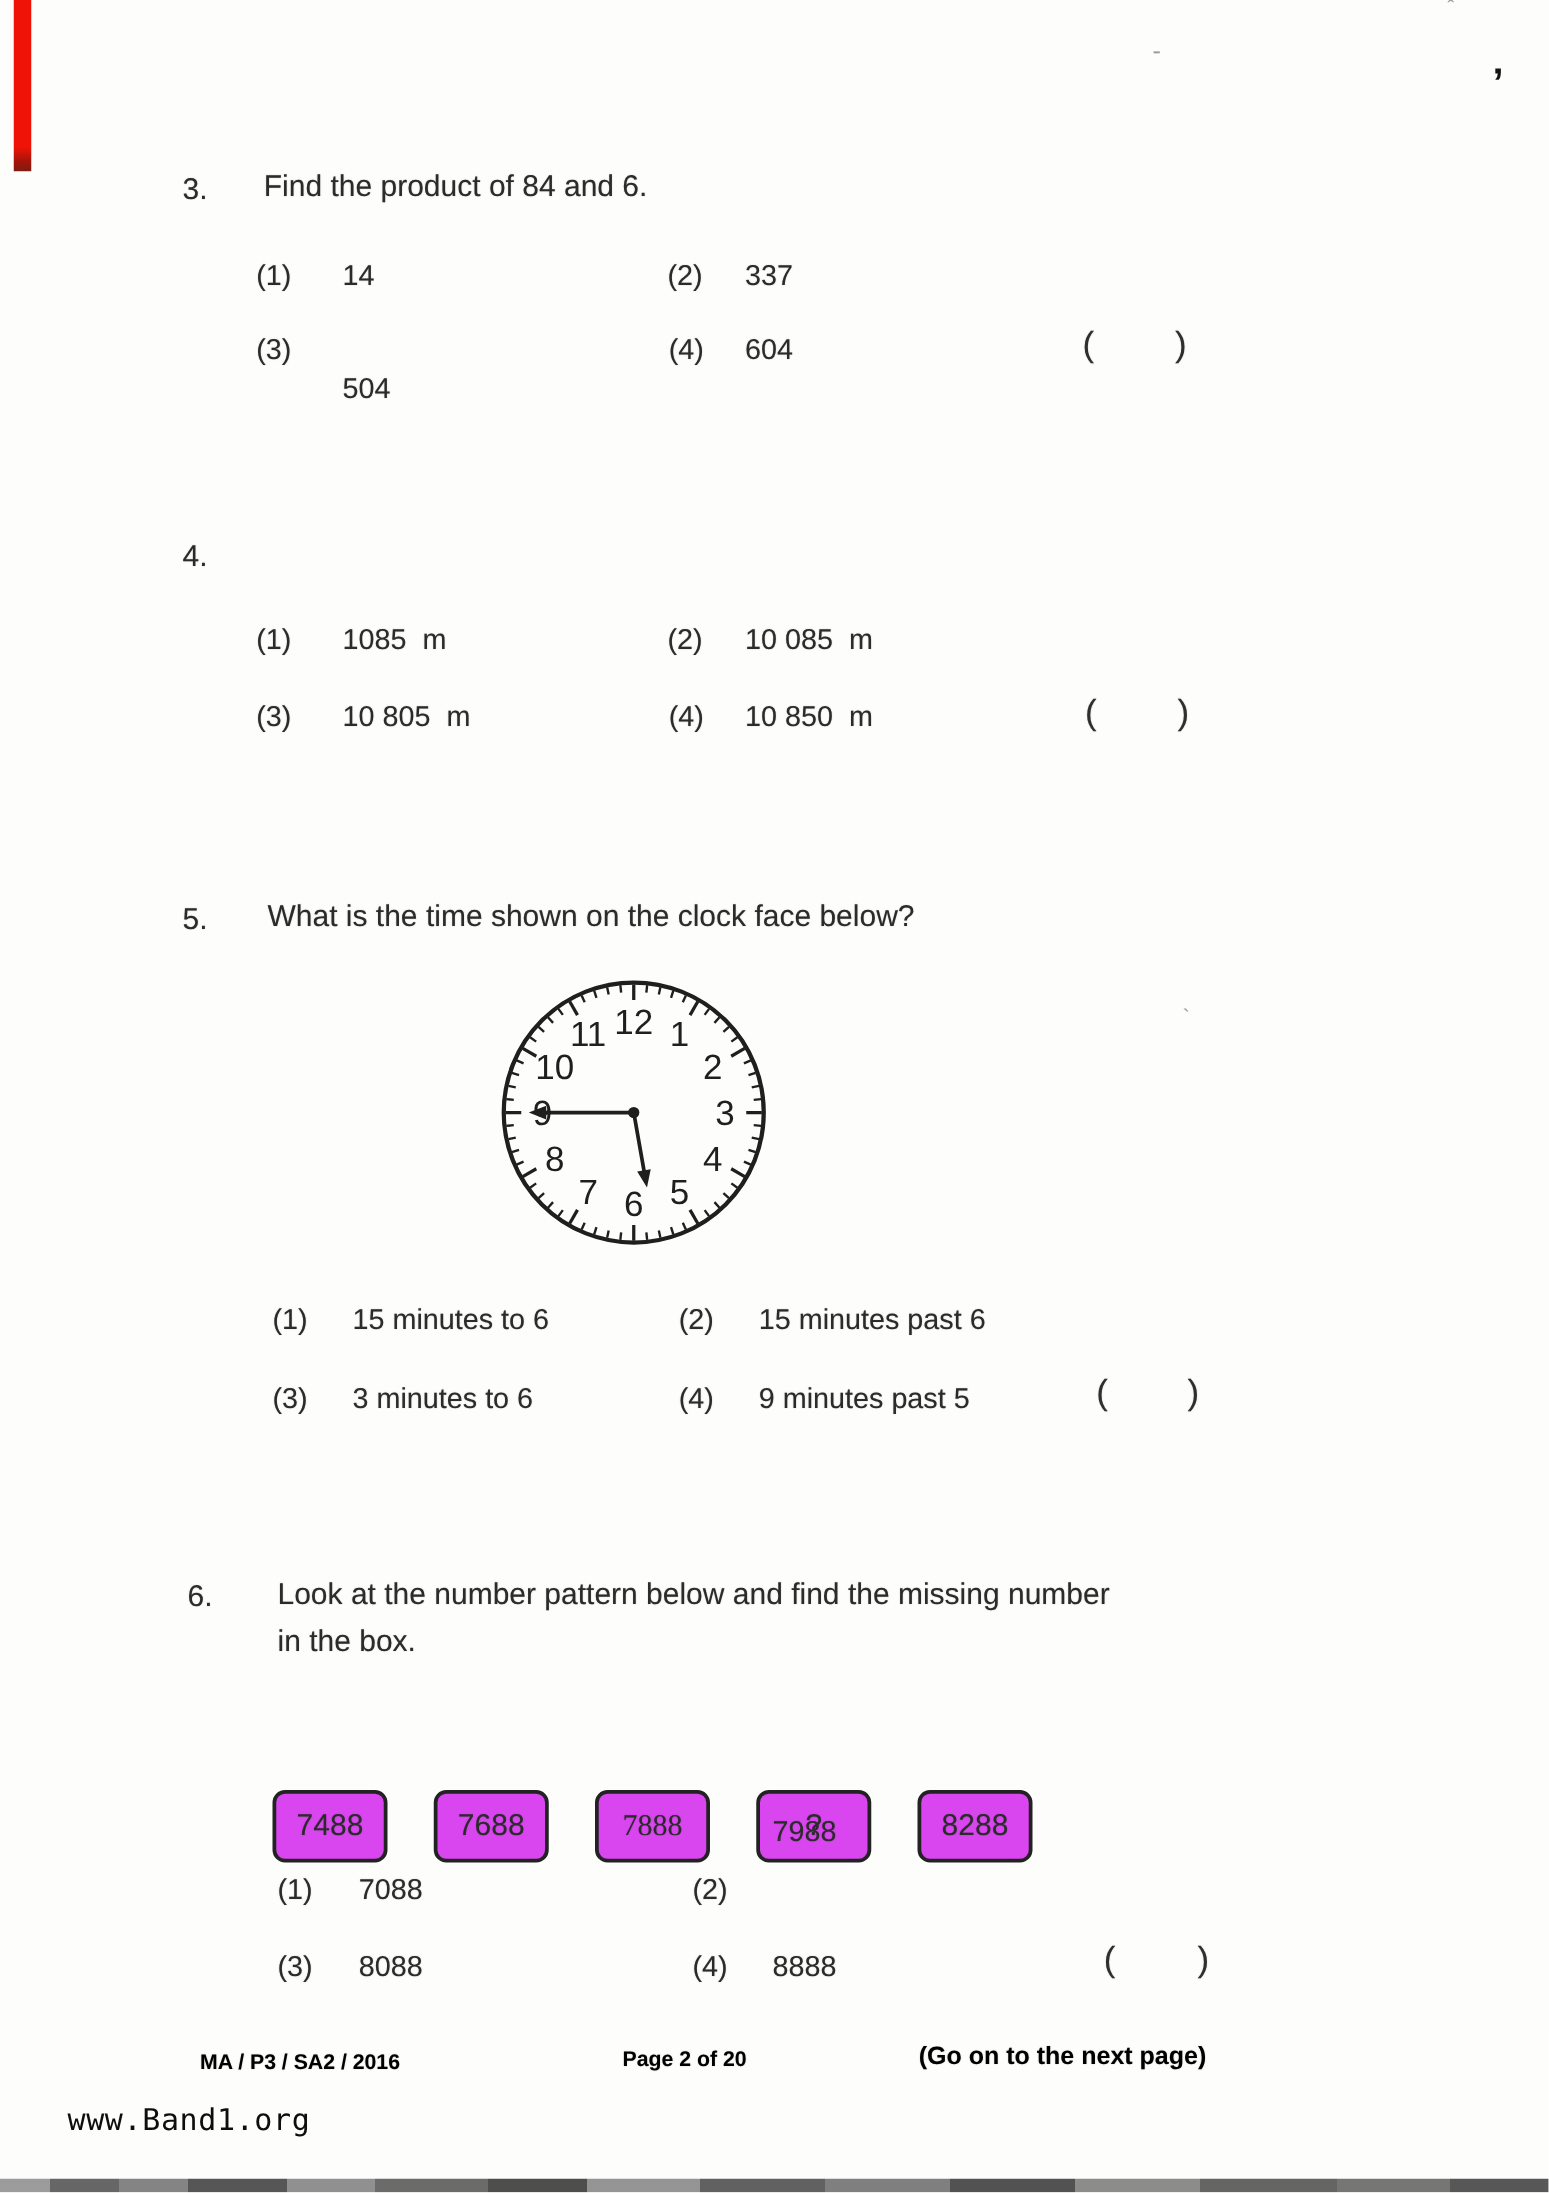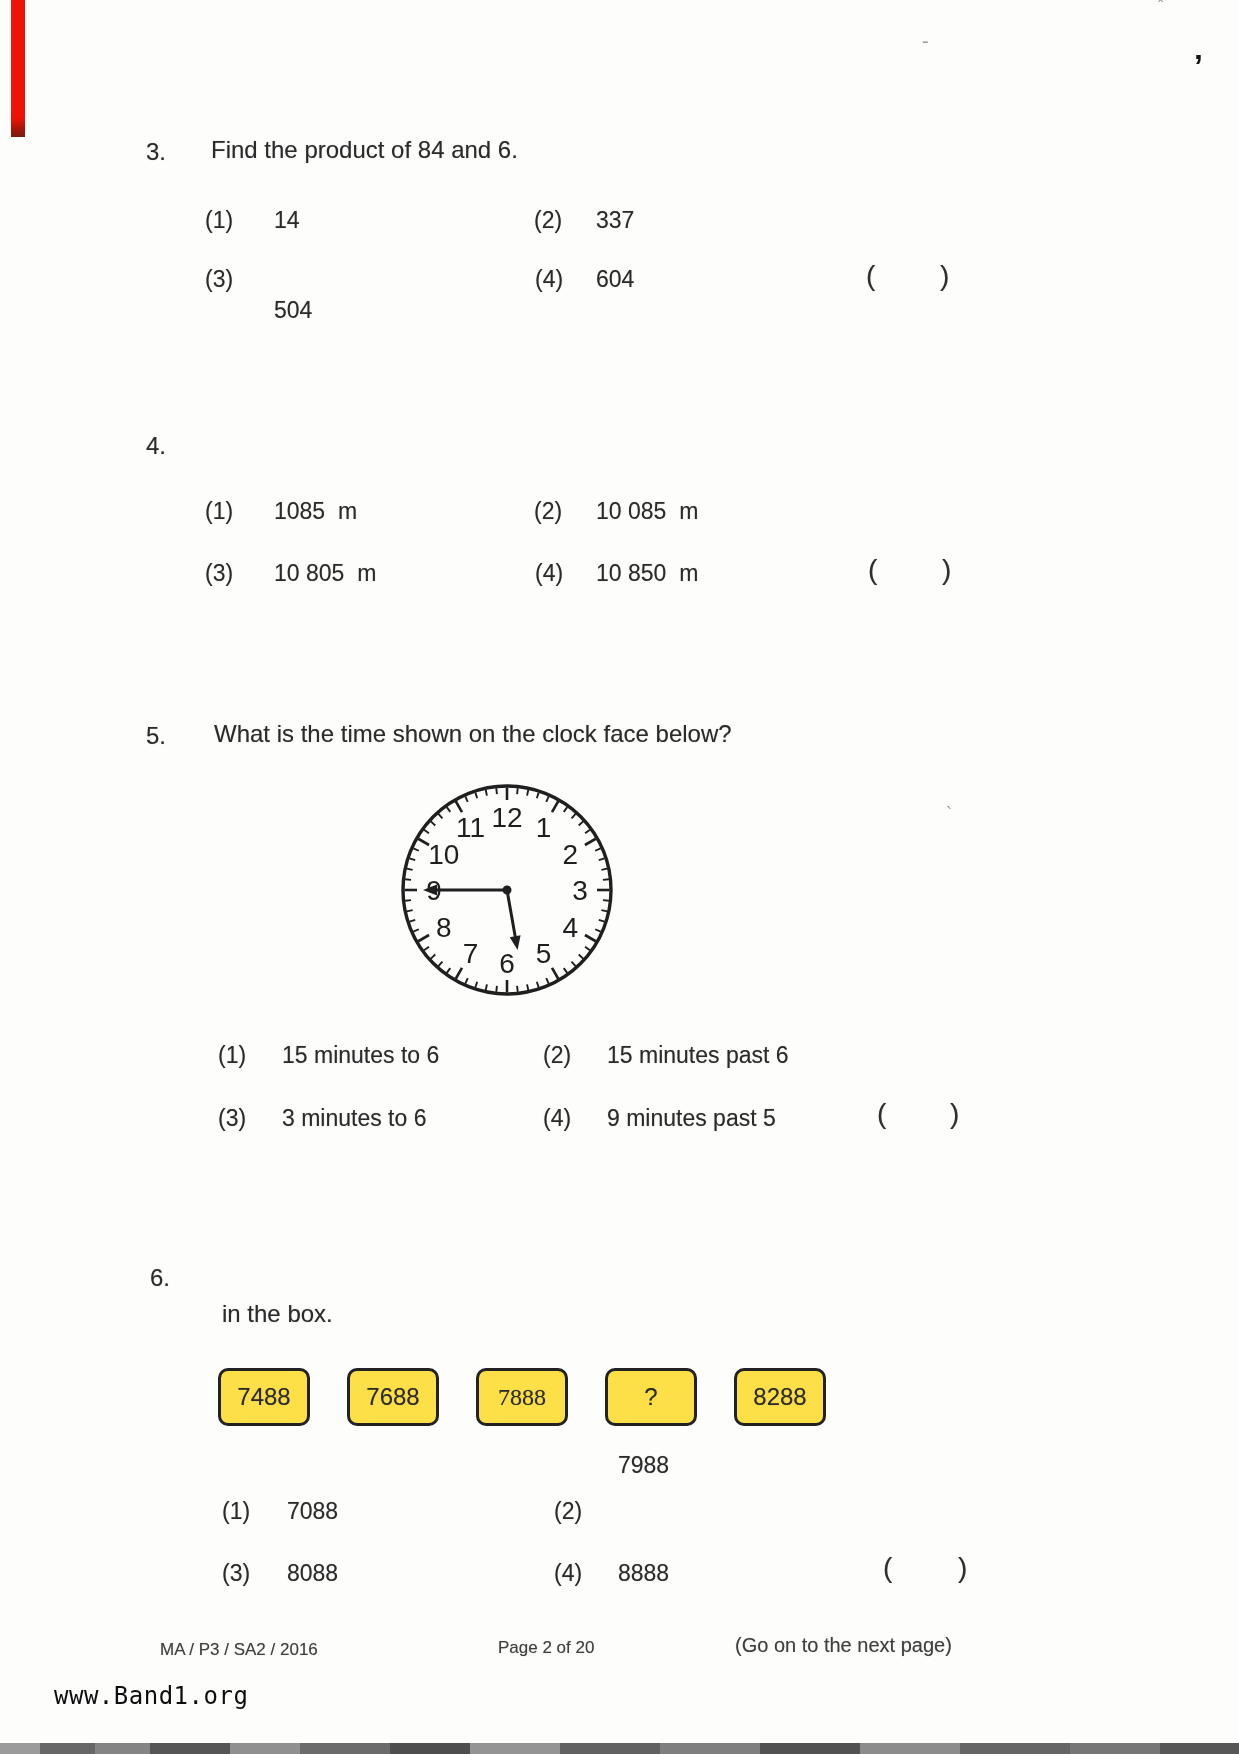--- a/index.html
+++ b/index.html
@@ -5,24 +5,24 @@
   html,body{margin:0;padding:0;background:#ffffff;}
   #page{position:relative;width:1239px;height:1754px;background:#fdfdfc;overflow:hidden;
         font-family:"Liberation Sans", sans-serif;color:#2b2b2b;}
   .scan{text-shadow:0 0 1px rgba(30,30,30,.35);}
   .abs{position:absolute;}
   .qnum{font-size:24px;}
   .qtext{font-size:24px;}
   .opt-label{font-size:23px;}
   .opt-val{font-size:23px;white-space:pre;}
   .bracket{font-size:28px;color:#2f2f2f;}
-  .pattern-box{position:absolute;top:1368px;width:86px;height:52px;border:3px solid #222;
+  .pattern-box{position:absolute;top:1432px;width:86px;height:52px;border:3px solid #222;
                border-radius:10px;display:flex;align-items:center;justify-content:center;
-               font-size:24px;background:#fde047;}
-  .footer-text{font-size:17px;color:#404040;}
+               font-size:24px;background:#d946ef;}
+  .footer-text{font-size:17px;color:#000000;font-weight:bold;}
   #band1{font-family:"DejaVu Sans Mono", monospace;font-size:24px;color:#0e0e0e;letter-spacing:.5px;}
   #red-stripe{left:11px;top:0;width:14px;height:137px;
               background:linear-gradient(#ee1306 0 86%, #a81408 94%, #7c1c12 100%);}
   #bottom-stripe{left:0;bottom:0;width:1239px;height:11px;
       background:linear-gradient(90deg,#8a8a8a 0 40px,#4c4c4c 40px 95px,#6f6f6f 95px 150px,
        #383838 150px 230px,#7d7d7d 230px 300px,#515151 300px 390px,#2f2f2f 390px 470px,
        #828282 470px 560px,#454545 560px 660px,#696969 660px 760px,#343434 760px 860px,
        #787878 860px 960px,#4a4a4a 960px 1070px,#5e5e5e 1070px 1160px,#3a3a3a 1160px 1239px);
       opacity:.85;}
   .mark{color:#9a9a9a;}
@@ -153,20 +153,21 @@
   <div class="abs opt-label scan" style="left:543px;top:1042px;">(2)</div>
   <div class="abs opt-val scan" style="left:607px;top:1042px;">15 minutes past 6</div>
   <div class="abs opt-label scan" style="left:218px;top:1105px;">(3)</div>
   <div class="abs opt-val scan" style="left:282px;top:1105px;">3 minutes to 6</div>
   <div class="abs opt-label scan" style="left:543px;top:1105px;">(4)</div>
   <div class="abs opt-val scan" style="left:607px;top:1105px;">9 minutes past 5</div>
   <div class="abs bracket scan" style="left:877px;top:1098px;">(</div>
   <div class="abs bracket scan" style="left:950px;top:1098px;">)</div>
 
   <div class="abs qnum scan" style="left:150px;top:1264px;">6.</div>
+  <div class="abs qtext scan" style="left:222px;top:1262px;">Look at the number pattern below and find the missing number</div>
   <div class="abs qtext scan" style="left:222px;top:1300px;">in the box.</div>
 
   <div class="pattern-box scan" style="left:218px;">7488</div>
   <div class="pattern-box scan" style="left:347px;">7688</div>
   <div class="pattern-box scan" style="left:476px;font-family:Liberation Serif, serif;">7888</div>
   <div class="pattern-box scan" style="left:605px;">?</div>
   <div class="pattern-box scan" style="left:734px;">8288</div>
 
   <div class="abs opt-label scan" style="left:222px;top:1498px;">(1)</div>
   <div class="abs opt-val scan" style="left:287px;top:1498px;">7088</div>

